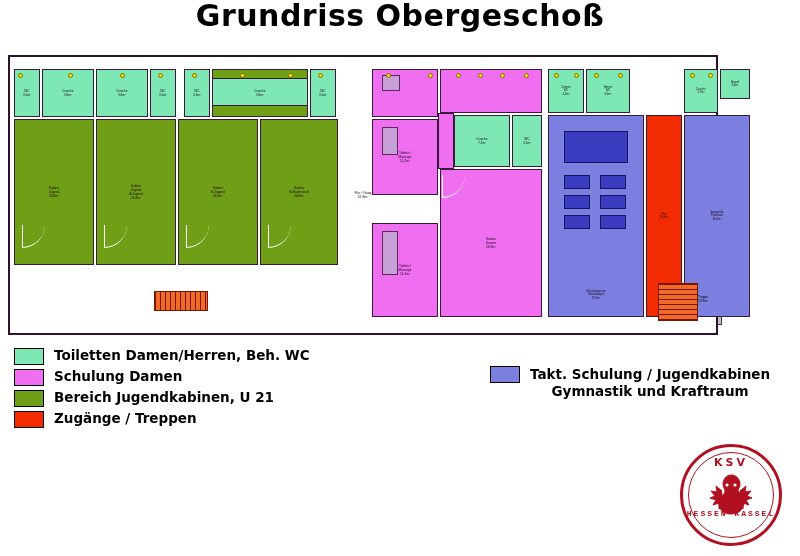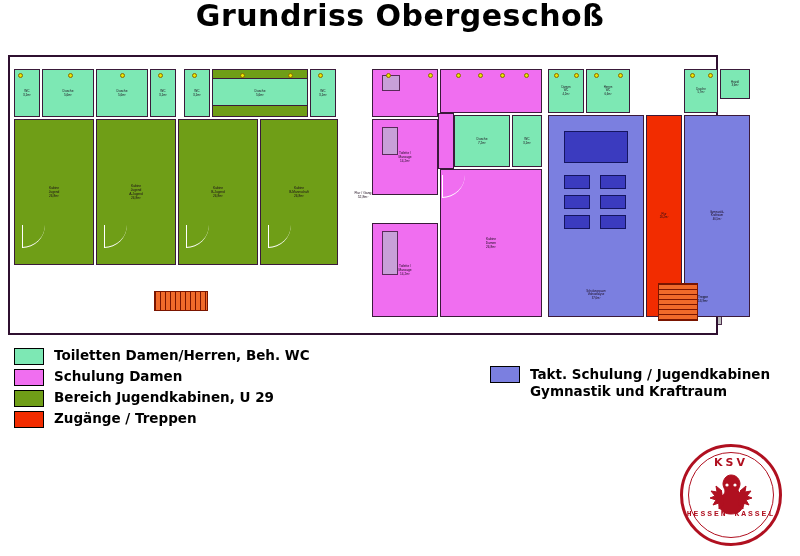--- a/index.html
+++ b/index.html
@@ -33,21 +33,21 @@
   .stair-lines{position:absolute;left:0;top:0;right:0;bottom:0;
     background:repeating-linear-gradient(90deg,#7a1500 0 1px,transparent 1px 5px);}
   .stair-lines.h{background:repeating-linear-gradient(180deg,#7a1500 0 1px,transparent 1px 5px);}
   .door{position:absolute;border:1px solid #ffffff;border-radius:0 0 100% 0;border-top:none;border-right:none;}
   .dot{position:absolute;width:3px;height:3px;border-radius:50%;background:#e8e800;border:1px solid #8a6a00;}
   .fx{position:absolute;background:#c8a0d8;border:1px solid #5a2a5a;}
   .tbl{position:absolute;background:#3b3bbf;border:1px solid #151560;}
   #legend{position:absolute;left:14px;top:348px;width:780px;}
   .lgrow{display:flex;align-items:flex-start;margin-bottom:4px;}
   .sw{width:28px;height:15px;margin-right:10px;border:1px solid #000;flex:0 0 auto;}
-  .ltext{font-size:13.5px;font-weight:bold;color:#000;line-height:15px;font-family:"DejaVu Sans", sans-serif;}
+  .ltext{font-size:13.5px;font-weight:bold;color:#000;line-height:15px;font-family:"DejaVu Sans", sans-serif;text-align:center;}
   #legend-right{position:absolute;left:490px;top:366px;display:flex;align-items:flex-start;}
   #legend-right .ltext{line-height:17px;}
   #logo{position:absolute;right:18px;bottom:10px;width:96px;height:96px;border-radius:50%;
      border:3px solid #b01020;background:#fff;}
   #logo .inner{position:absolute;left:5px;top:5px;right:5px;bottom:5px;border-radius:50%;border:1px solid #b01020;}
   #logo .ksv{position:absolute;top:9px;left:0;right:0;text-align:center;font-size:11px;font-weight:bold;color:#b01020;letter-spacing:3px;font-family:"DejaVu Sans",sans-serif;}
   #logo .hk{position:absolute;bottom:25px;left:0;right:0;text-align:center;font-size:8px;font-weight:bold;color:#b01020;letter-spacing:2px;font-family:Liberation Mono, monospace;}
   #logo .lion{position:absolute;left:50%;top:50%;transform:translate(-50%,-48%);}
 </style>
 </head>
@@ -242,21 +242,21 @@
   <div class="lgrow">
     <div class="sw" style="background:#7de8b4;"></div>
     <div class="ltext">Toiletten Damen/Herren, Beh. WC</div>
   </div>
   <div class="lgrow">
     <div class="sw" style="background:#f06ef0;"></div>
     <div class="ltext">Schulung Damen</div>
   </div>
   <div class="lgrow">
     <div class="sw" style="background:#6f9e17;"></div>
-    <div class="ltext">Bereich Jugendkabinen, U 29</div>
+    <div class="ltext">Bereich Jugendkabinen, U 21</div>
   </div>
   <div class="lgrow">
     <div class="sw" style="background:#f22c00;"></div>
     <div class="ltext">Zugänge / Treppen</div>
   </div>
 </div>
 
 <div id="legend-right">
   <div class="sw" style="background:#7b7fe0;"></div>
   <div>

